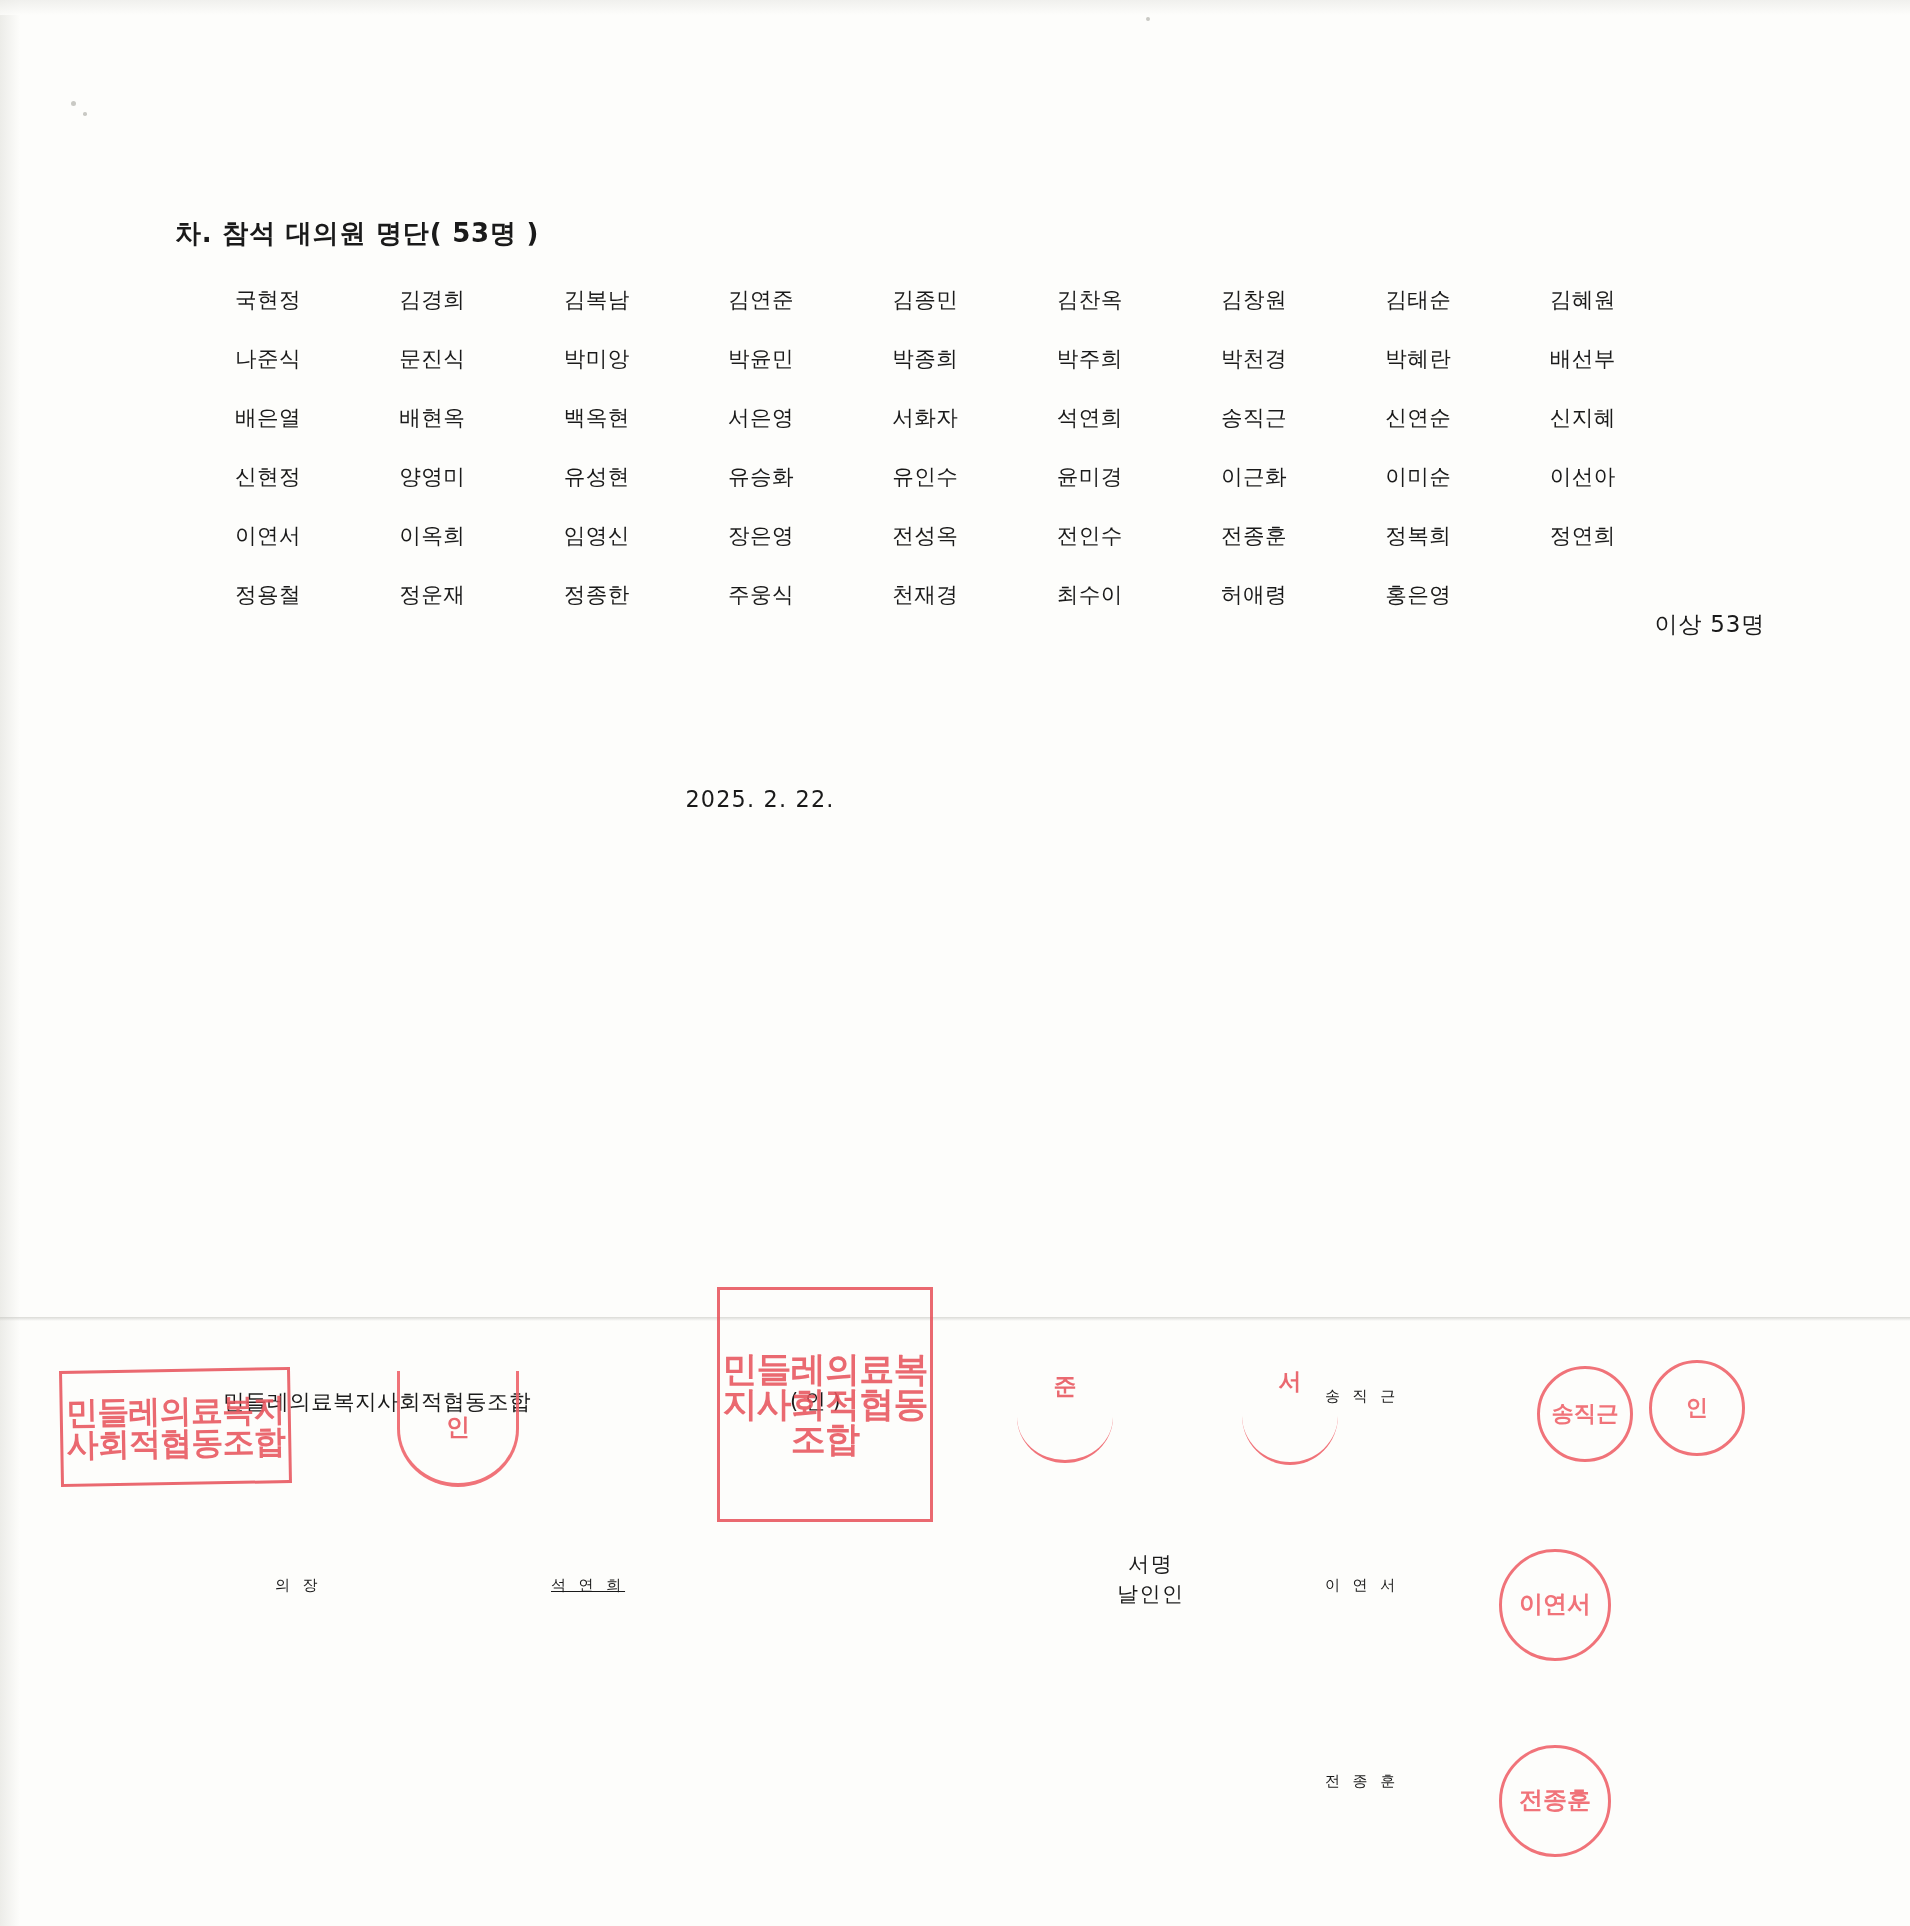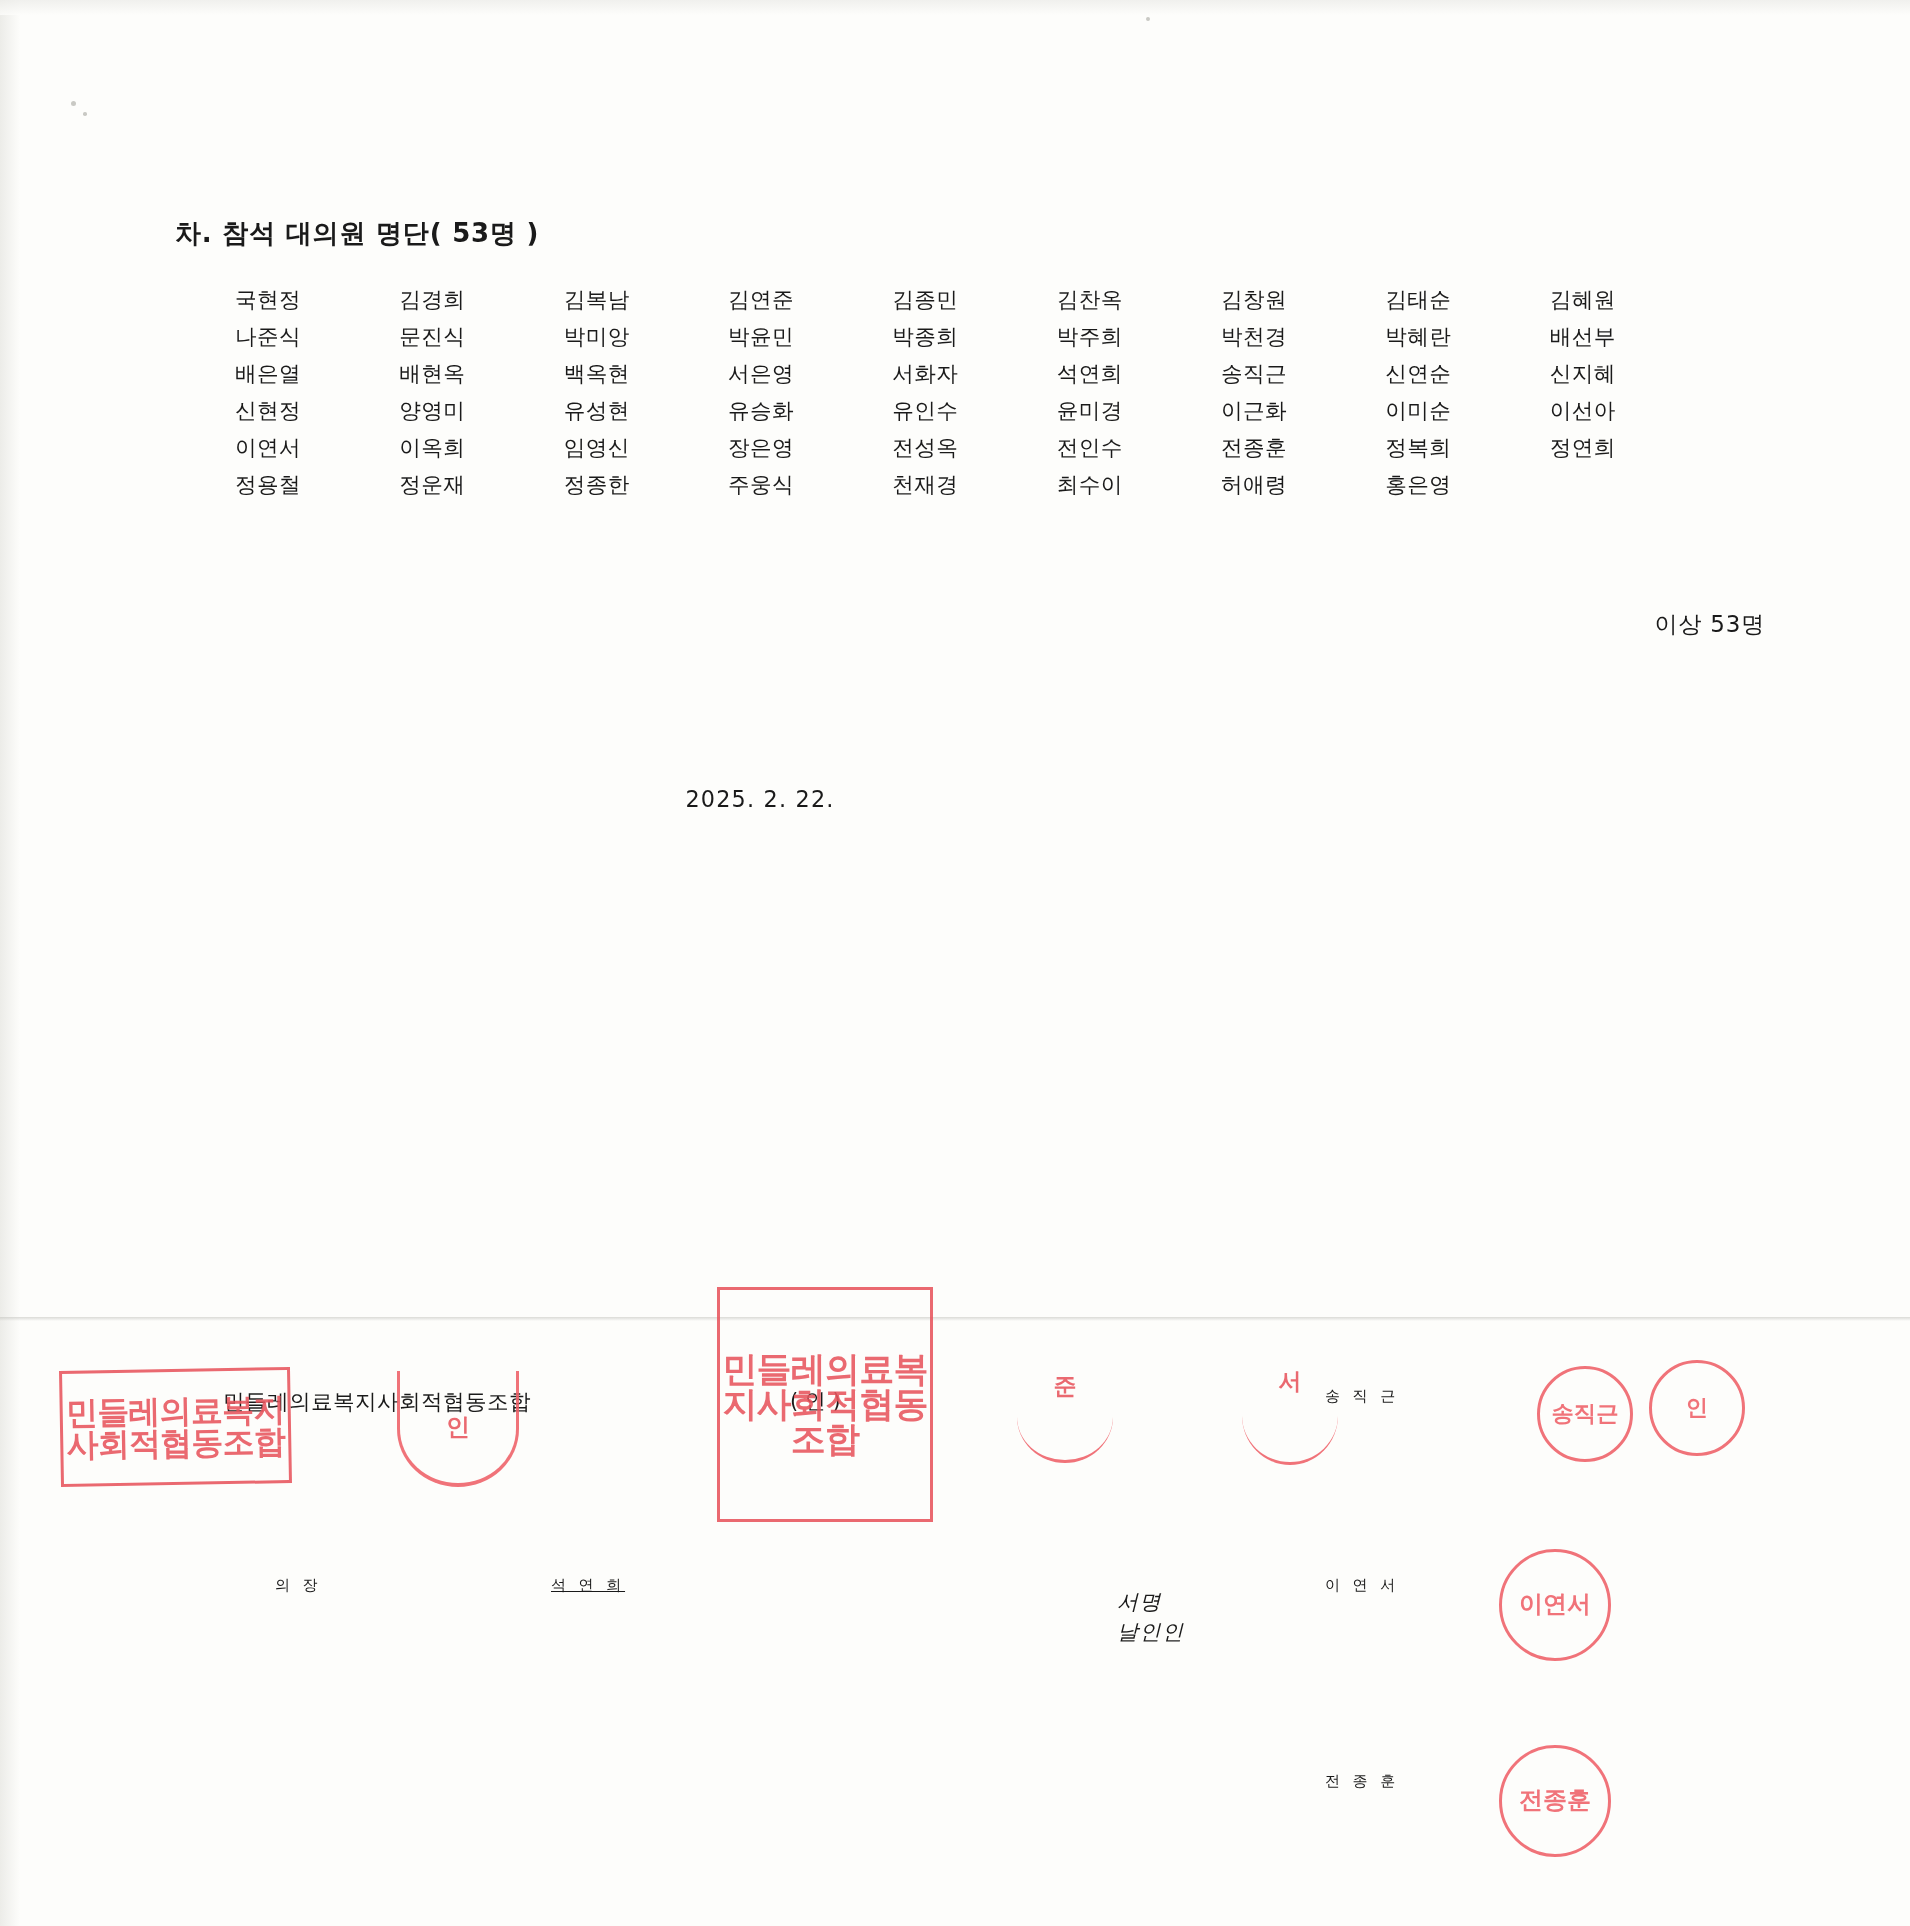--- a/index.html
+++ b/index.html
@@ -57,21 +57,21 @@
   }
 
   
   .name-grid {
     position: absolute;
     left: 235px;
     top: 285px;
     width: 1479px;
     display: grid;
     grid-template-columns: repeat(9, 1fr);
-    row-gap: 8px;
+    row-gap: 30px;
     font-size: 21.6px;
     letter-spacing: 0.4px;
   }
   .name-cell {
     white-space: nowrap;
     text-align: left;
   }
   .total-line {
     position: absolute;
     right: 146px;
@@ -106,21 +106,21 @@
     white-space: nowrap;
   }
   .sig-row {
     position: absolute;
     font-size: 15px;
     letter-spacing: 3.9px;
     white-space: nowrap;
   }
   .r-chair-label { left: 247px;  top: 1576px; margin-left: 28px; }
   .r-chair-name  { left: 551px; top: 1576px; text-decoration: underline; }
-  .r-sign-label  { left: 1117px; top: 1587px; letter-spacing: 1.5px; text-align: left; line-height: 1.45; font-size: 21px; font-style: italic; }
+  .r-sign-label  { left: 1117px; top: 1549px; letter-spacing: 1.5px; text-align: center; line-height: 1.45; font-size: 21px; }
   .r-signer-1    { left: 1325px; top: 1387px; }
   .r-signer-2    { left: 1325px; top: 1576px; }
   .r-signer-3    { left: 1325px; top: 1772px; }
 
   
   .stamp {
     position: absolute;
     color: #e04a52;
     opacity: .88;
   }

